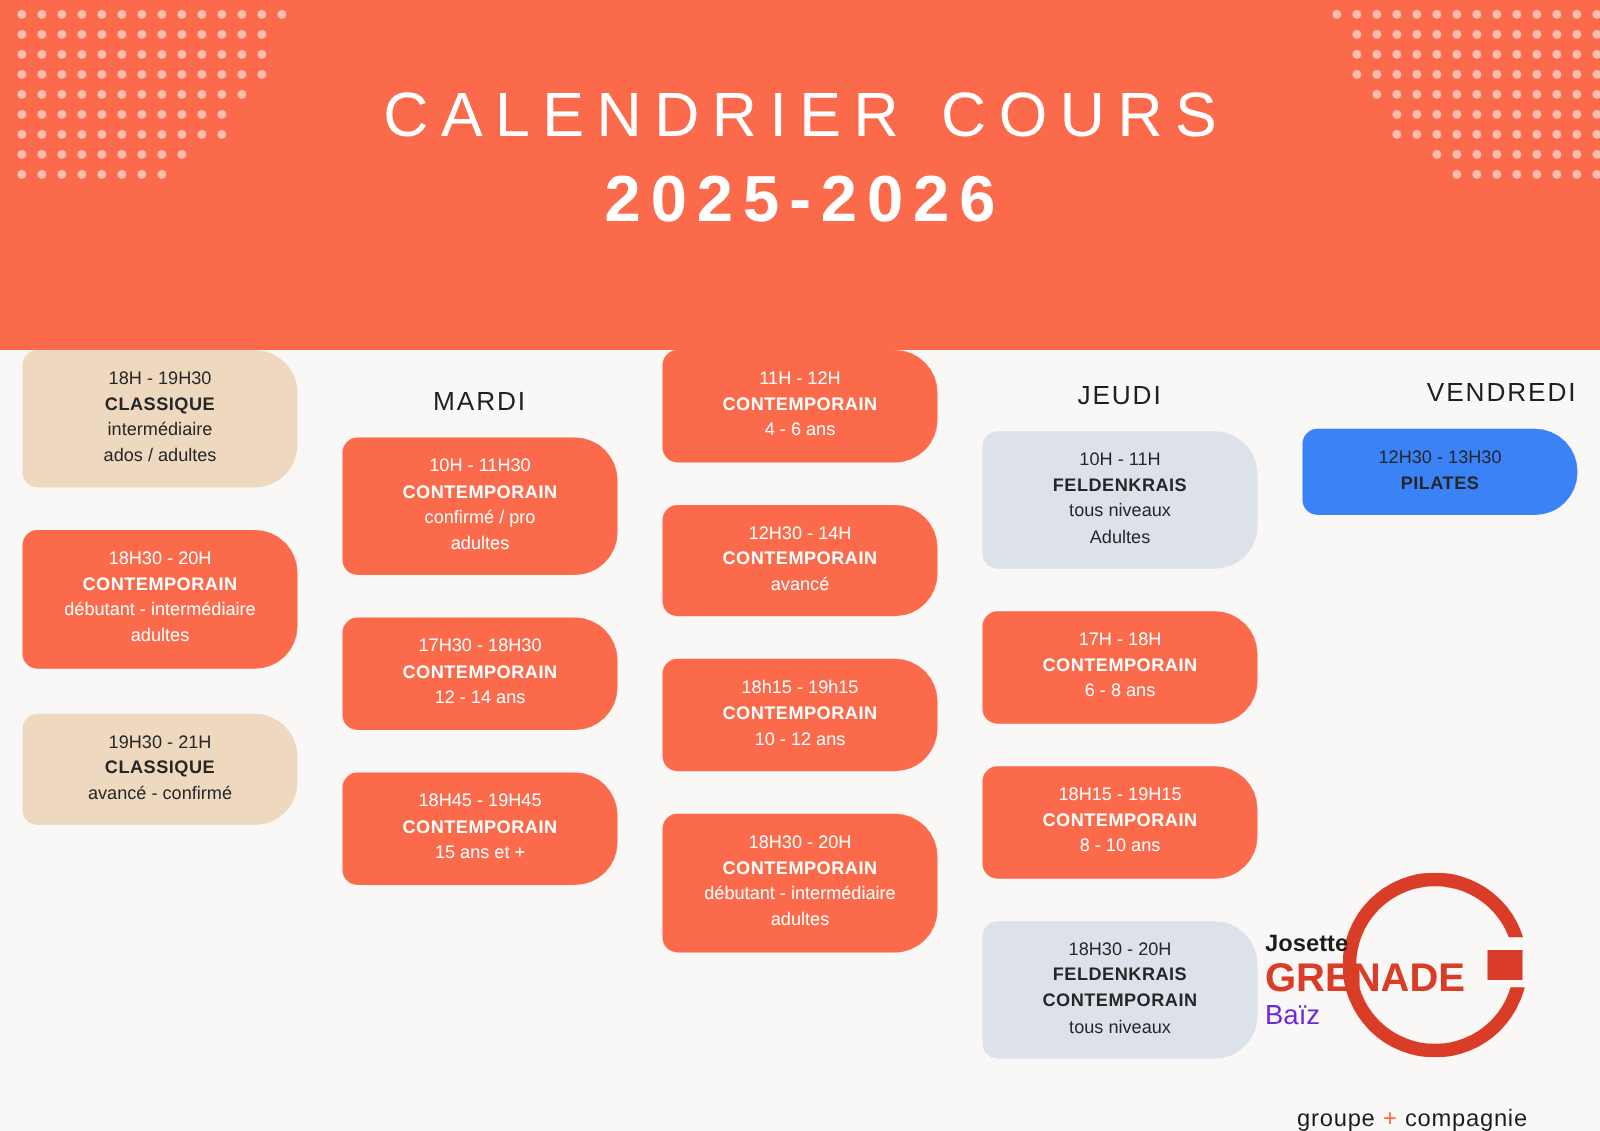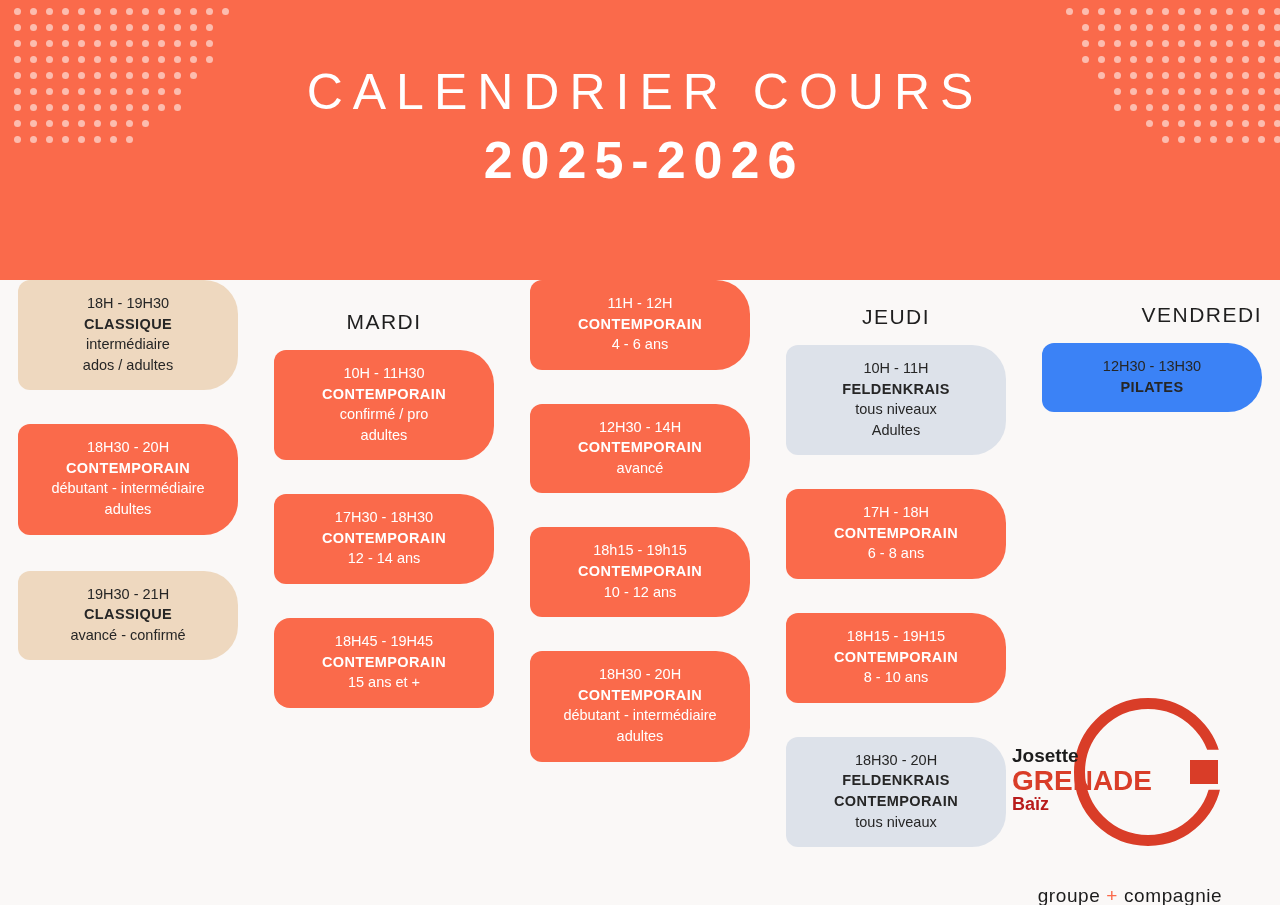--- a/index.html
+++ b/index.html
@@ -158,30 +158,30 @@
     text-align: left;
   }
   .logo-text .lt1 {
     font-size: 19px;
     font-weight: 700;
     color: #1c1c1c;
     letter-spacing: 0px;
     line-height: 1.05;
   }
   .logo-text .lt2 {
-    font-size: 28px;
+    font-size: 32px;
     font-weight: 700;
     color: #d93d28;
     letter-spacing: 0px;
     line-height: 1.05;
   }
   .logo-text .lt3 {
-    font-size: 18px;
-    font-weight: 700;
-    color: #b91c1c;
+    font-size: 22px;
+    font-weight: 400;
+    color: #6d28d9;
     line-height: 1.05;
   }
   .logo-caption {
     position: absolute;
     left: -4px;
     bottom: 6px;
     width: 244px;
     text-align: center;
     font-size: 19px;
     color: #1c1c1c;
@@ -441,21 +441,21 @@
             <div class="l1">10H - 11H30</div>
             <div class="l2">CONTEMPORAIN</div>
             <div class="l3">confirmé / pro</div>
             <div class="l4">adultes</div>
           </div>
           <div class="card orange" style="margin-top: 34px;">
             <div class="l1">17H30 - 18H30</div>
             <div class="l2">CONTEMPORAIN</div>
             <div class="l3">12 - 14 ans</div>
           </div>
-          <div class="card orange" style="margin-top: 34px; border-radius: 16px;">
+          <div class="card orange" style="margin-top: 34px;">
             <div class="l1">18H45 - 19H45</div>
             <div class="l2">CONTEMPORAIN</div>
             <div class="l3">15 ans et +</div>
           </div>
         </div>
       </div>
       <div class="col col-2">
         <div class="cards">
           <div class="card orange" style="margin-top: 0px;">
             <div class="l1">11H - 12H</div>

